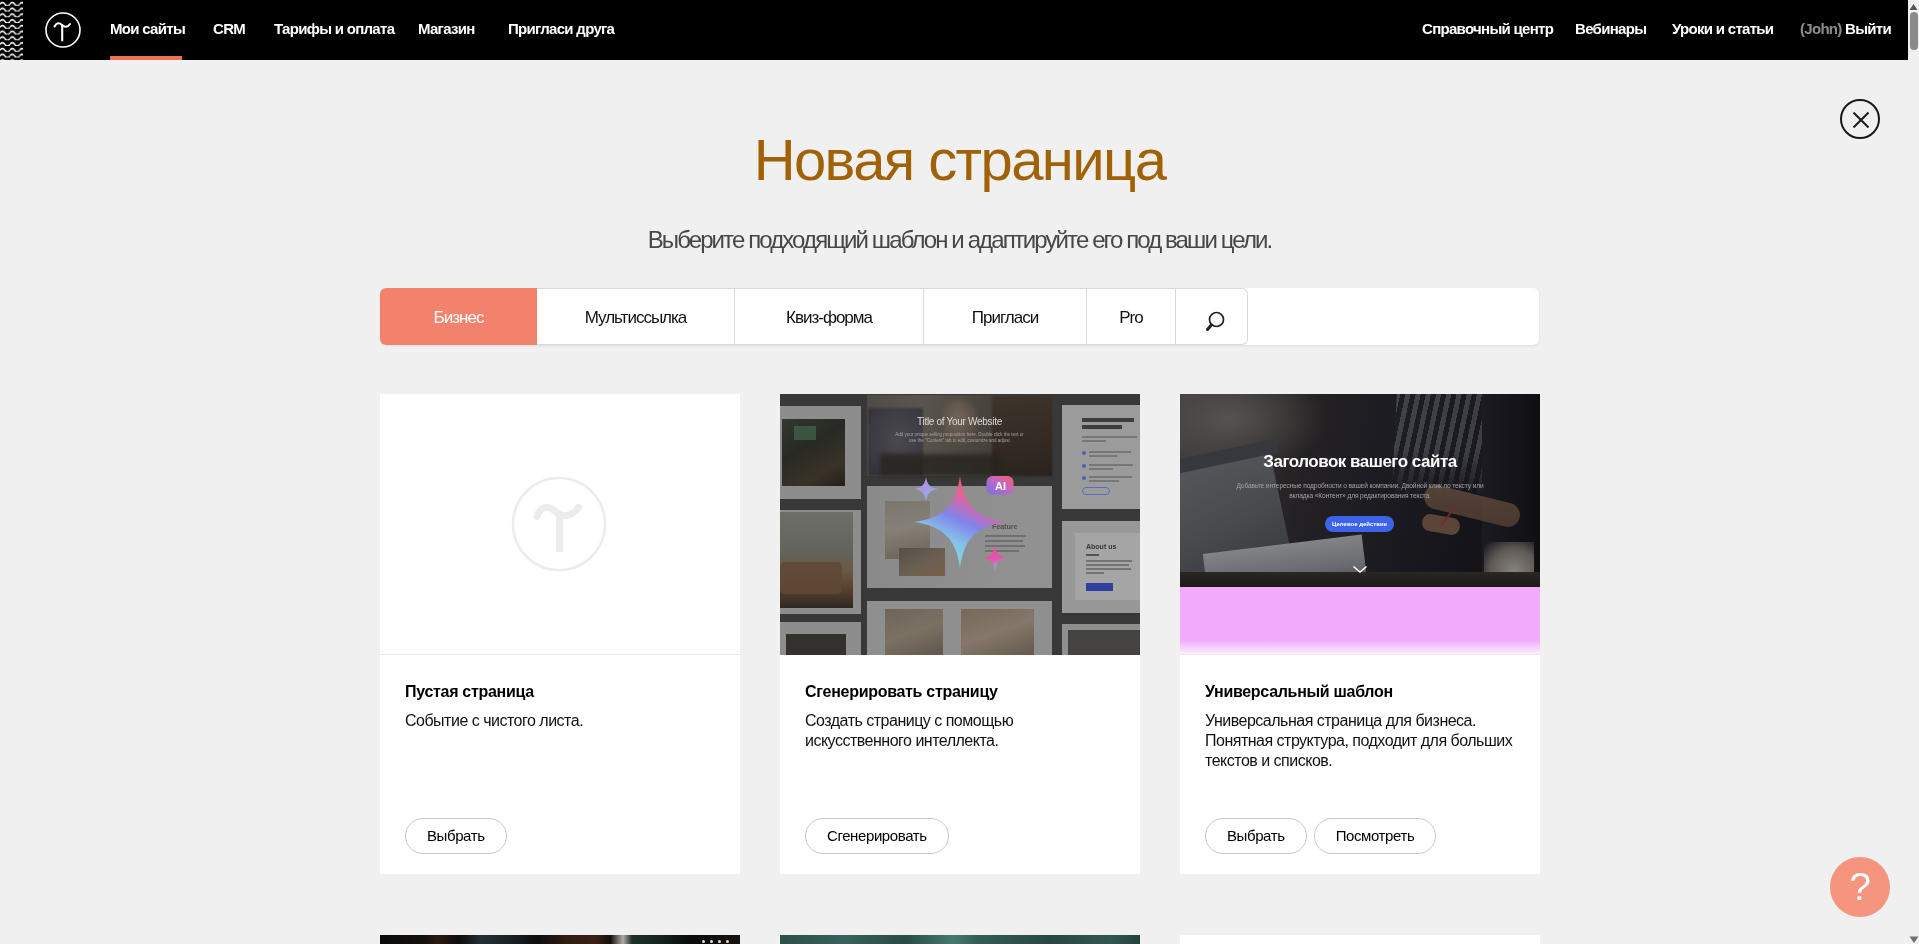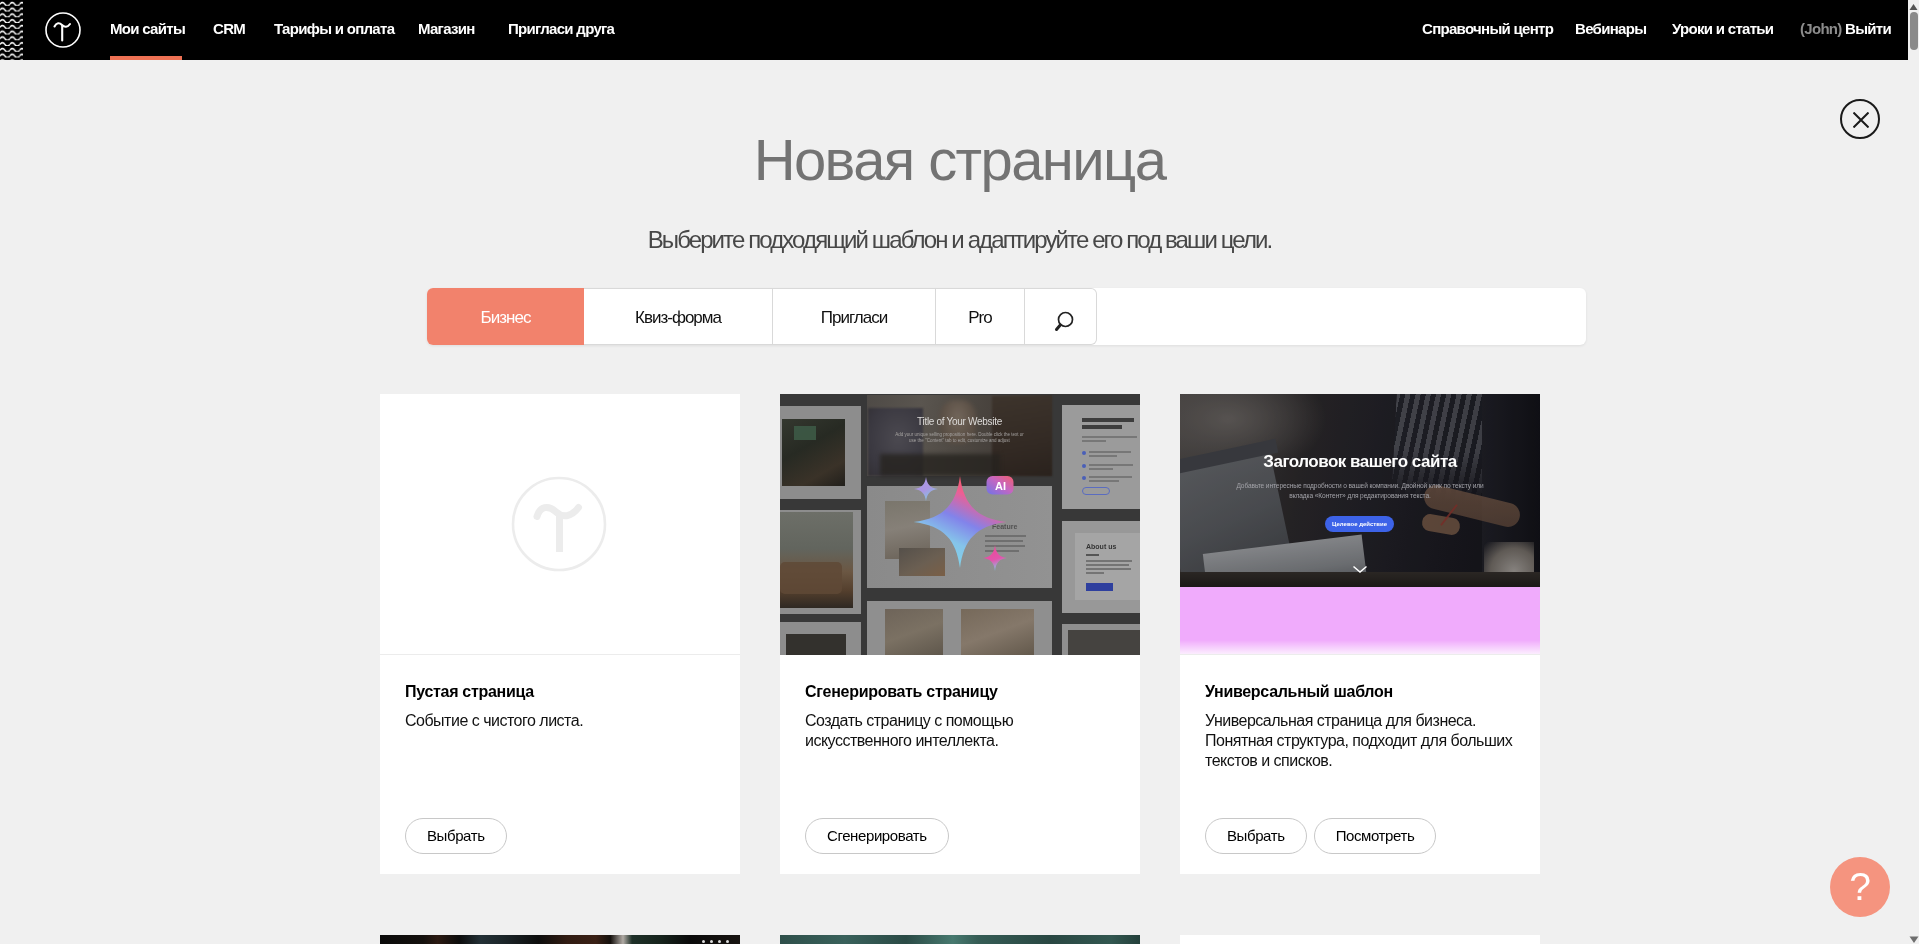--- a/index.html
+++ b/index.html
@@ -8,33 +8,33 @@
 .abs { position:absolute; }
 
 
 .nav { position:absolute; top:0; left:0; width:1908px; height:60px; background:#000; }
 .nav-item { position:absolute; top:0; height:76px; line-height:57px; color:#fff;
   font-size:15px; font-weight:bold; letter-spacing:-0.7px; white-space:nowrap; }
 .underline { position:absolute; left:110px; top:56px; width:72px; height:4px; background:#ee7154; }
 
 
 .h1 { position:absolute; top:126px; left:0; width:1919px; text-align:center;
-  font-size:58px; font-weight:normal; color:#737373; letter-spacing:-1.6px; }
+  font-size:58px; font-weight:normal; color:#a16207; letter-spacing:-1.6px; }
 .sub { position:absolute; top:226px; left:0; width:1919px; text-align:center;
   font-size:24px; color:#474747; letter-spacing:-1.9px; }
 
 
 .close { position:absolute; left:1840px; top:99px; width:40px; height:40px;
   border:2px solid #1a1a1a; border-radius:50%; }
 .close svg { position:absolute; left:11px; top:11px; }
 
 
 .tabs { position:absolute; left:380px; top:288px; width:1159px; height:57px;
   display:flex; border-radius:6px; background:#fff;
-  box-shadow:0 1px 3px rgba(0,0,0,0.08);margin-left:47px; }
+  box-shadow:0 1px 3px rgba(0,0,0,0.08); }
 .tab { border:1px solid #d9d9d9; border-left:none; background:#fff; color:#111;
   font-size:17px; letter-spacing:-1px; display:flex; align-items:center; justify-content:center; padding-top:3px; }
 .tab.last { border-radius:0 6px 6px 0; }
 .tab.active { background:#f2826c; border:none; color:#fff; border-radius:6px 0 0 6px; }
 
 
 .card { position:absolute; width:360px; height:480px; background:#fff; }
 .cimg { position:absolute; left:0; top:0; width:360px; height:261px; overflow:hidden; }
 .divline { position:absolute; left:0; top:260px; width:360px; height:1px; background:#ececec; }
 .ctitle { position:absolute; left:25px; top:289px; font-size:16px; font-weight:bold; color:#000; letter-spacing:-0.3px;}
@@ -94,20 +94,21 @@
 <div class="sub">Выберите подходящий шаблон и адаптируйте его под ваши цели.</div>
 
 <div class="close">
   <svg width="16" height="16">
       <path d="M0.5 0.5 L15.5 15.5 M15.5 0.5 L0.5 15.5" stroke="#1a1a1a" stroke-width="2"></path>
     </svg>
 </div>
 
 <div class="tabs">
   <div class="tab active" style="width:157px;">Бизнес</div>
+  <div class="tab" style="width:198px;">Мультиссылка</div>
   <div class="tab" style="width:189px;">Квиз-форма</div>
   <div class="tab" style="width:163px;">Пригласи</div>
   <div class="tab" style="width:89px;">Pro</div>
   <div class="tab last" style="width:72px;">
     <svg width="26" height="26" viewBox="0 0 26 26" style="margin:7px 0 0 6px;">
       <circle cx="14.5" cy="10.5" r="7" fill="none" stroke="#222" stroke-width="1.7"></circle>
       <path d="M9.3 16 L5.5 20.5" stroke="#222" stroke-width="3" stroke-linecap="round"></path>
     </svg>
   </div>
 </div>

